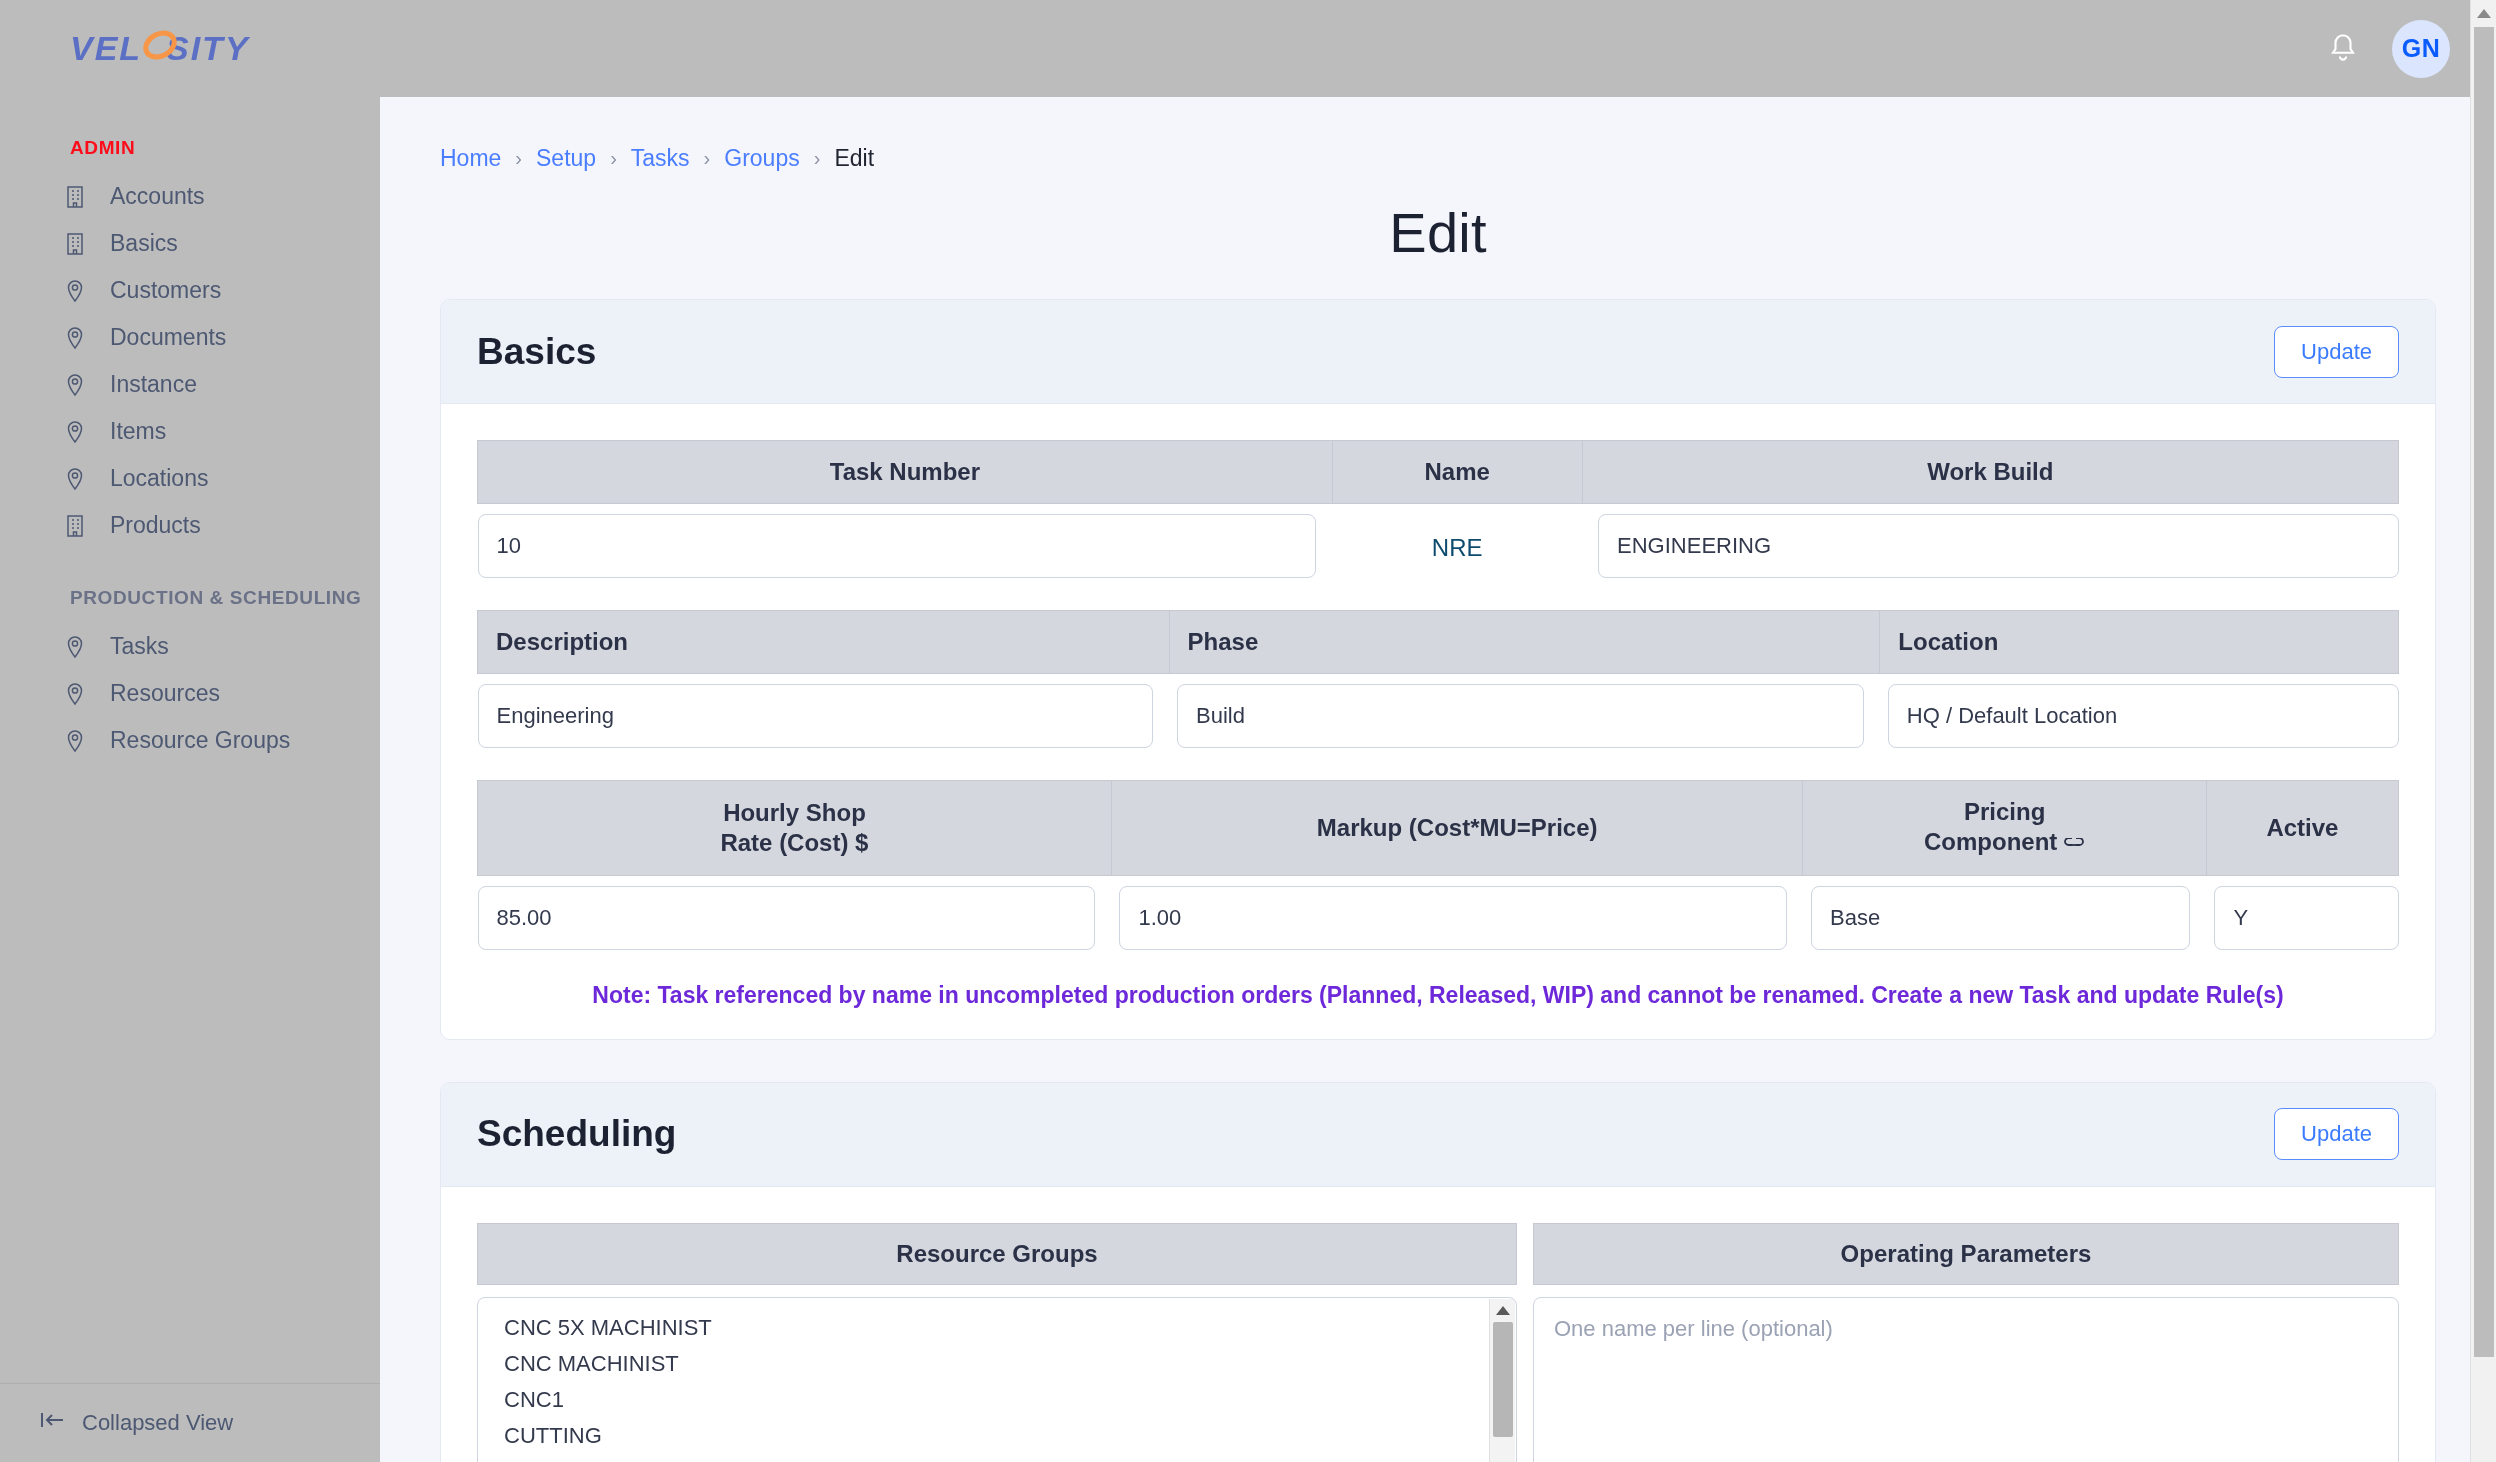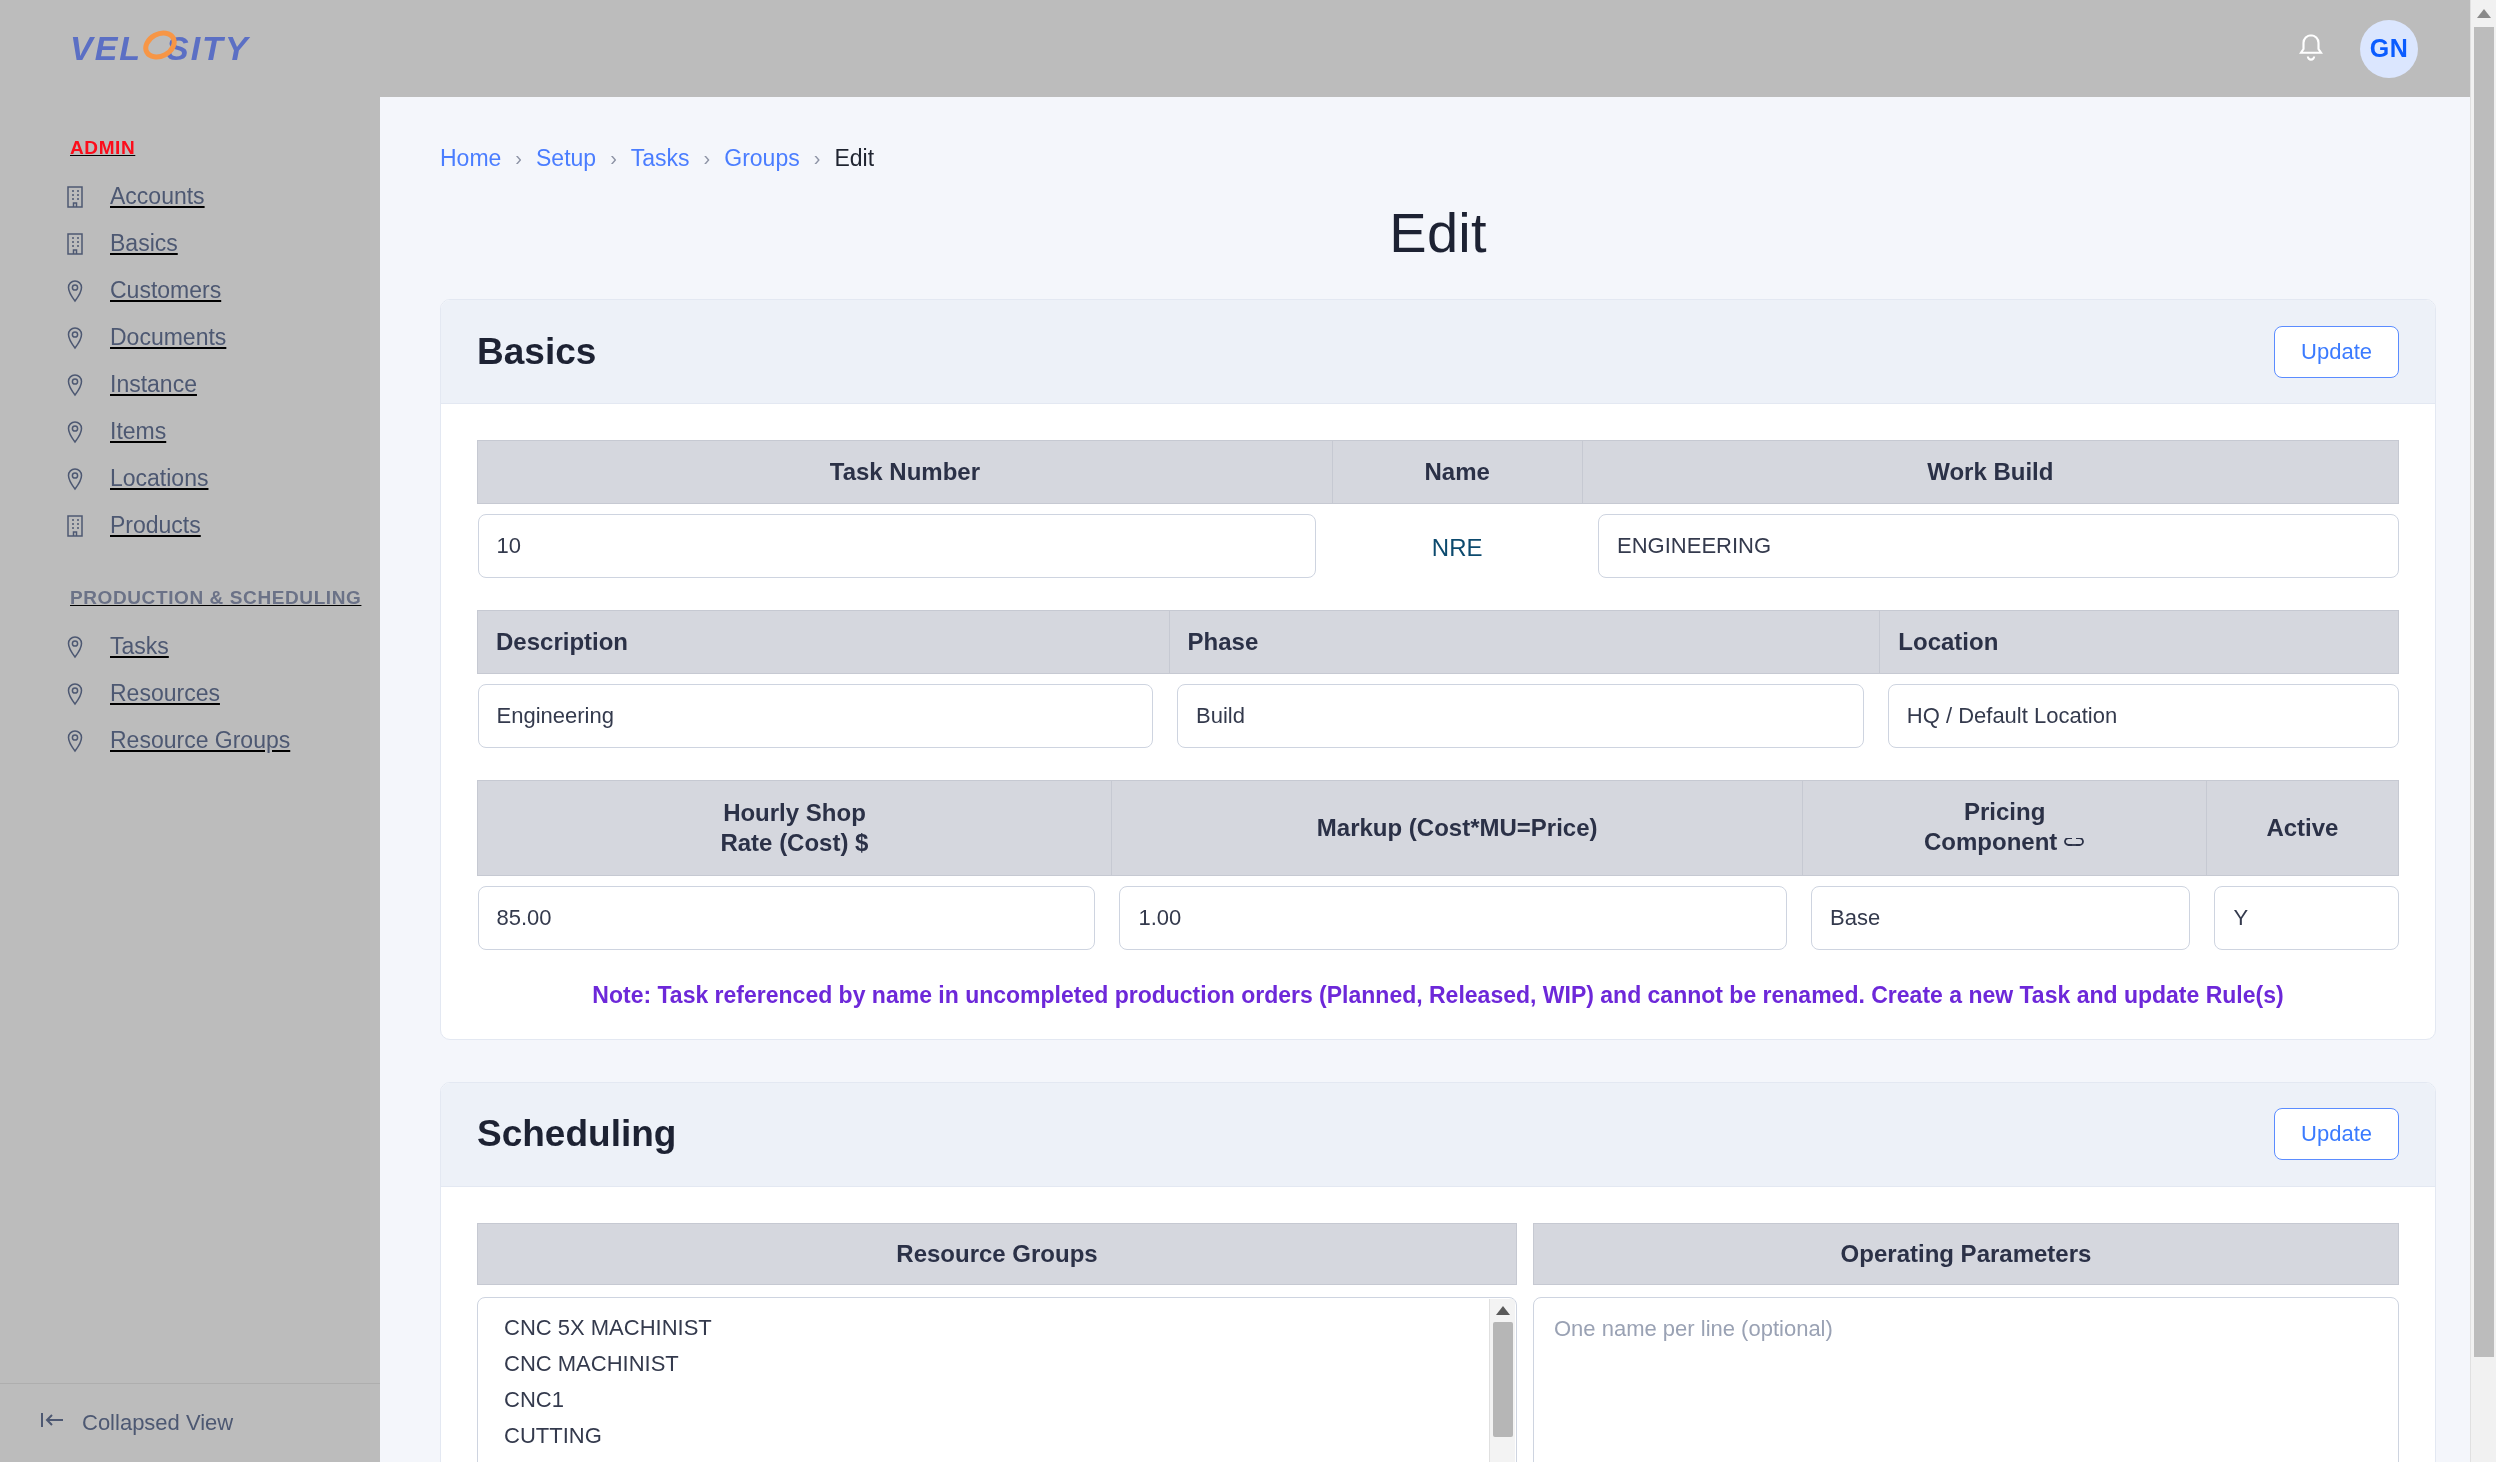--- a/index.html
+++ b/index.html
@@ -9,21 +9,21 @@
     background: #f4f6fb;
     overflow: hidden;
   }
   .app { position: relative; width: 2496px; height: 1462px; display: flex; flex-direction: column; }
 
   
   .topbar {
     height: 97px; min-height: 97px;
     background: #bcbcbc;
     display: flex; align-items: center; justify-content: space-between;
-    padding: 0 60px 0 40px;
+    padding: 0 28px 0 40px;
     position: relative; z-index: 5;
   }
   .logo { display: flex; align-items: center; margin-left: 30px; }
   .logo svg { display: block; }
   .topbar-right { display: flex; align-items: center; gap: 34px; margin-right: 18px; }
   .bell { width: 30px; height: 34px; display: block; }
   .avatar {
     width: 58px; height: 58px; border-radius: 50%;
     background: #dbe6fe; color: #0b5cff;
     display: flex; align-items: center; justify-content: center;
@@ -33,21 +33,21 @@
   
   .body-row { display: flex; flex: 1; min-height: 0; }
 
   
   .sidebar {
     width: 380px; min-width: 380px;
     background: #bcbcbc;
     display: flex; flex-direction: column;
     position: relative;
   }
-  .side-scroll { flex: 1; overflow: hidden; padding-top: 30px; text-decoration: underline; }
+  .side-scroll { flex: 1; overflow: hidden; padding-top: 30px; }
   .side-head {
     font-size: 19px; font-weight: 700; letter-spacing: .6px;
     padding: 10px 0 14px 70px;
   }
   .side-head.admin { color: #fc0d1b; }
   .side-head.prod { color: #6b7287; padding-top: 38px; }
   .side-item {
     display: flex; align-items: center; gap: 22px;
     padding: 10px 0 10px 62px;
     color: #4d5872; font-size: 23px;

